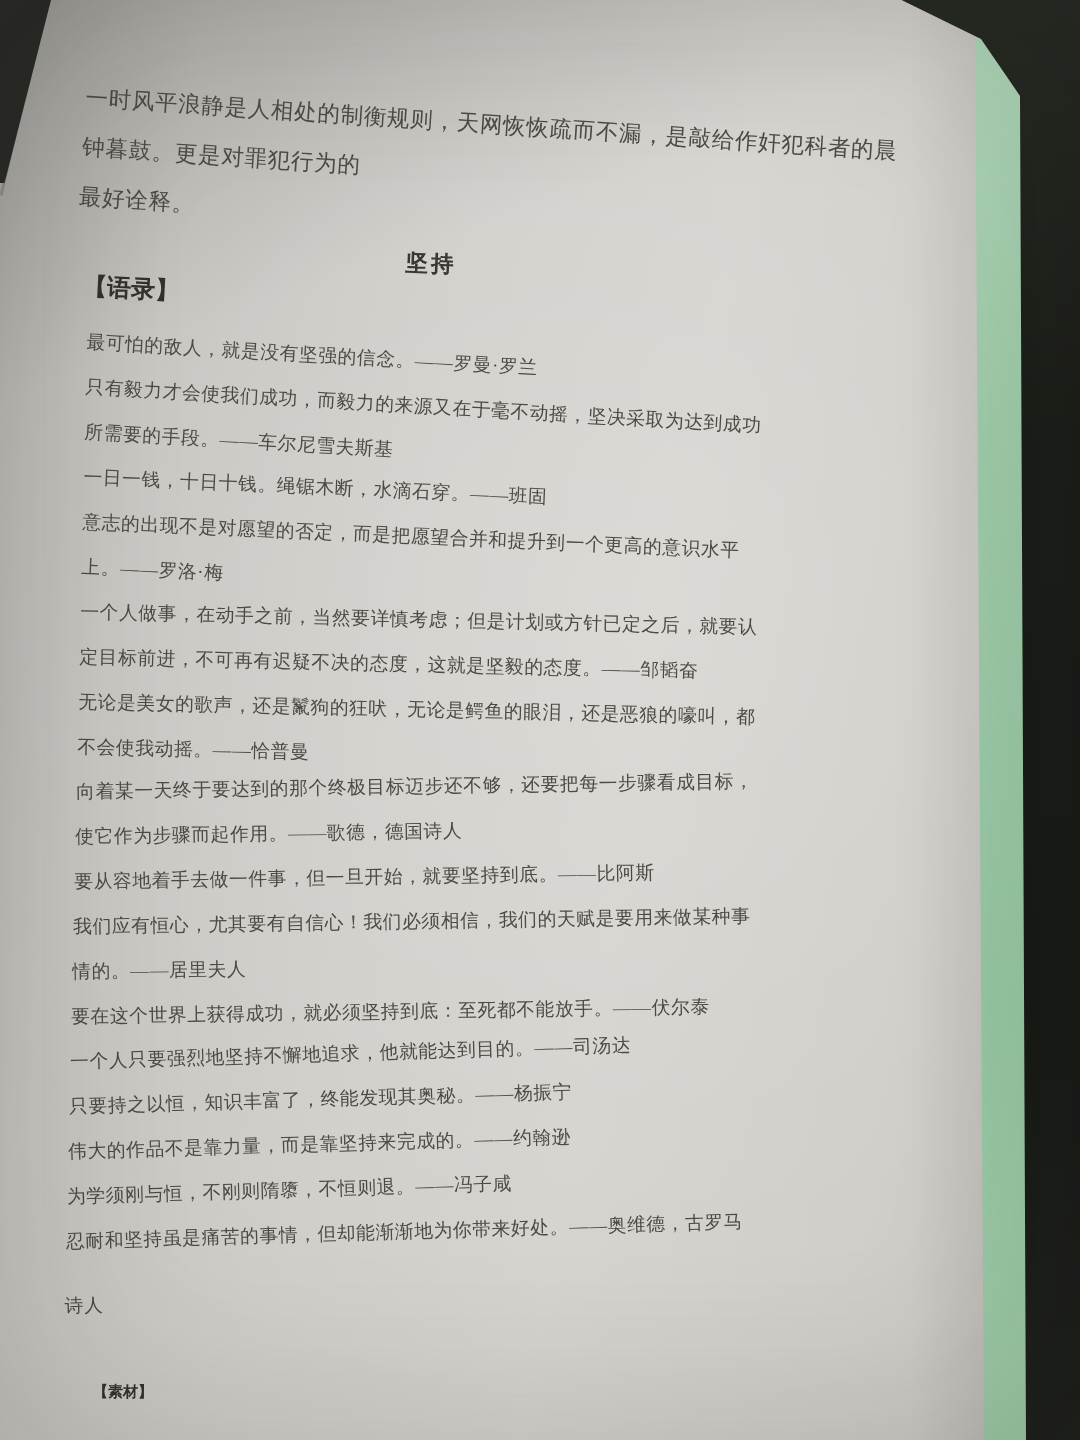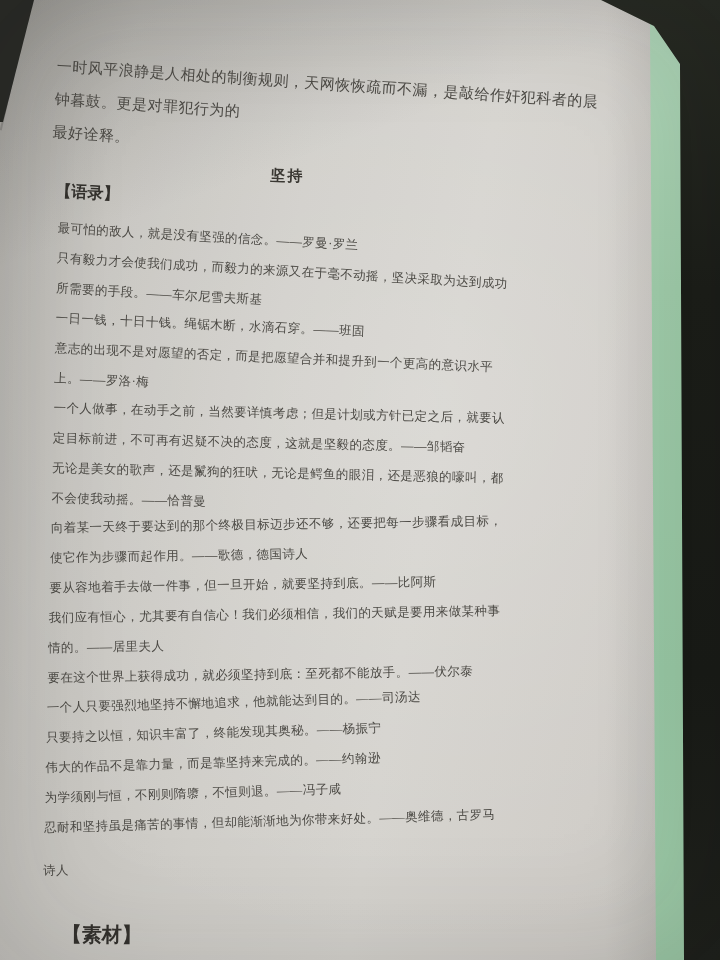--- a/index.html
+++ b/index.html
@@ -69,21 +69,21 @@
   }
   .quote-line{white-space:nowrap;transform-origin:left center;}
   .quote-line:nth-child(-n+6){transform:rotate(1.2deg);}
   .quote-line:nth-child(-n+3){transform:rotate(2deg);}
   .quote-line:nth-child(n+11){transform:rotate(-2.2deg);}
   .quote-line:nth-child(n+17){transform:rotate(-3deg);}
   .quote-line:last-child{margin-top:13px;}
   .intro-line{white-space:nowrap;}
   .material-header{
     position:absolute;left:62px;top:921px;
-    font-size:20px;font-weight:bold;color:#33312d;
+    font-size:10px;font-weight:bold;color:#33312d;
     transform:rotate(0.4deg);transform-origin:left top;text-align:center;
   }
 </style>
 </head>
 <body>
 
 <div class="paper">
   <div class="page-stack-edge"></div>
 
   <div class="intro txt">

